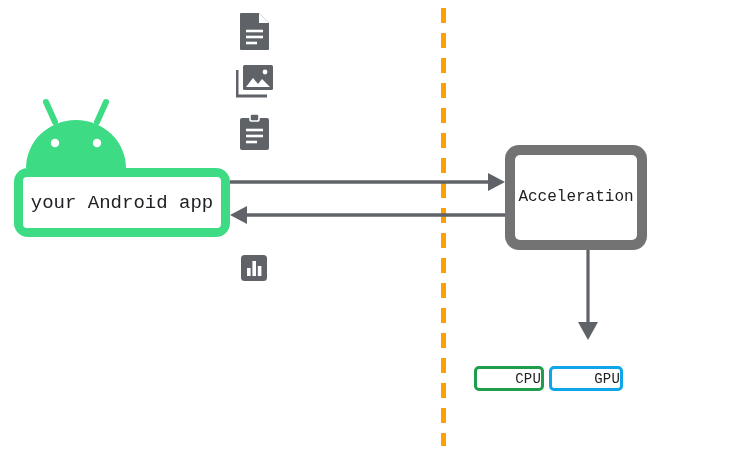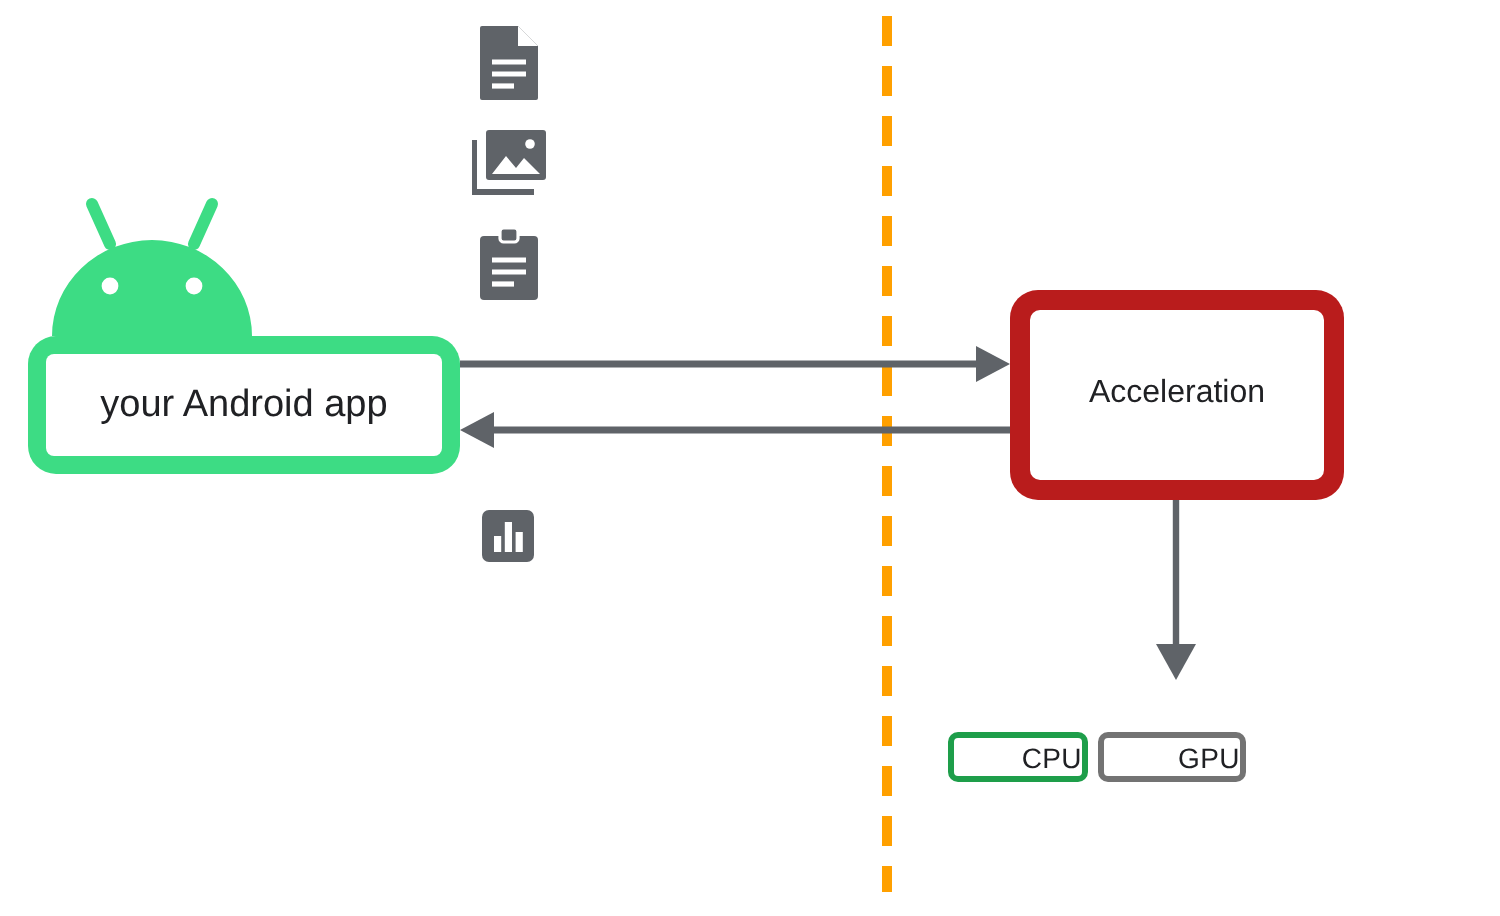--- a/index.html
+++ b/index.html
@@ -9,20 +9,21 @@
   }
   body {
     font-family: "Liberation Sans", sans-serif;
   }
   #canvas {
     position: relative;
     width: 750px;
     height: 458px;
     background: #ffffff;
     overflow: hidden;
+    font-family: Liberation Mono, monospace;
   }
 
   
   #android-robot {
     position: absolute;
     left: 22px;
     top: 96px;
     width: 108px;
     height: 78px;
   }
@@ -76,23 +77,23 @@
     );
     background-size: 5px 25px;
     background-repeat: repeat-y;
   }
 
   
   #api-box {
     position: absolute;
     left: 505px;
     top: 145px;
-    width: 167px;
+    width: 142px;
     height: 105px;
-    background: #b91c1c;
+    background: #737373;
     border-radius: 14px;
     box-sizing: border-box;
     padding: 10px;
   }
   #api-box-inner {
     width: 100%;
     height: 100%;
     background: #ffffff;
     border-radius: 5px;
     display: flex;
@@ -132,21 +133,21 @@
     top: 366px;
     width: 70px;
     height: 25px;
     border: 3px solid #1e9e4a;
   }
   #gpu-chip {
     left: 549px;
     top: 366px;
     width: 74px;
     height: 25px;
-    border: 3px solid #737373;
+    border: 3px solid #0ea5e9;
   }
   .chip-label {
     font-size: 14px;
     color: #202124;
     letter-spacing: 0.2px;
   }
 </style>
 </head>
 <body>
 

